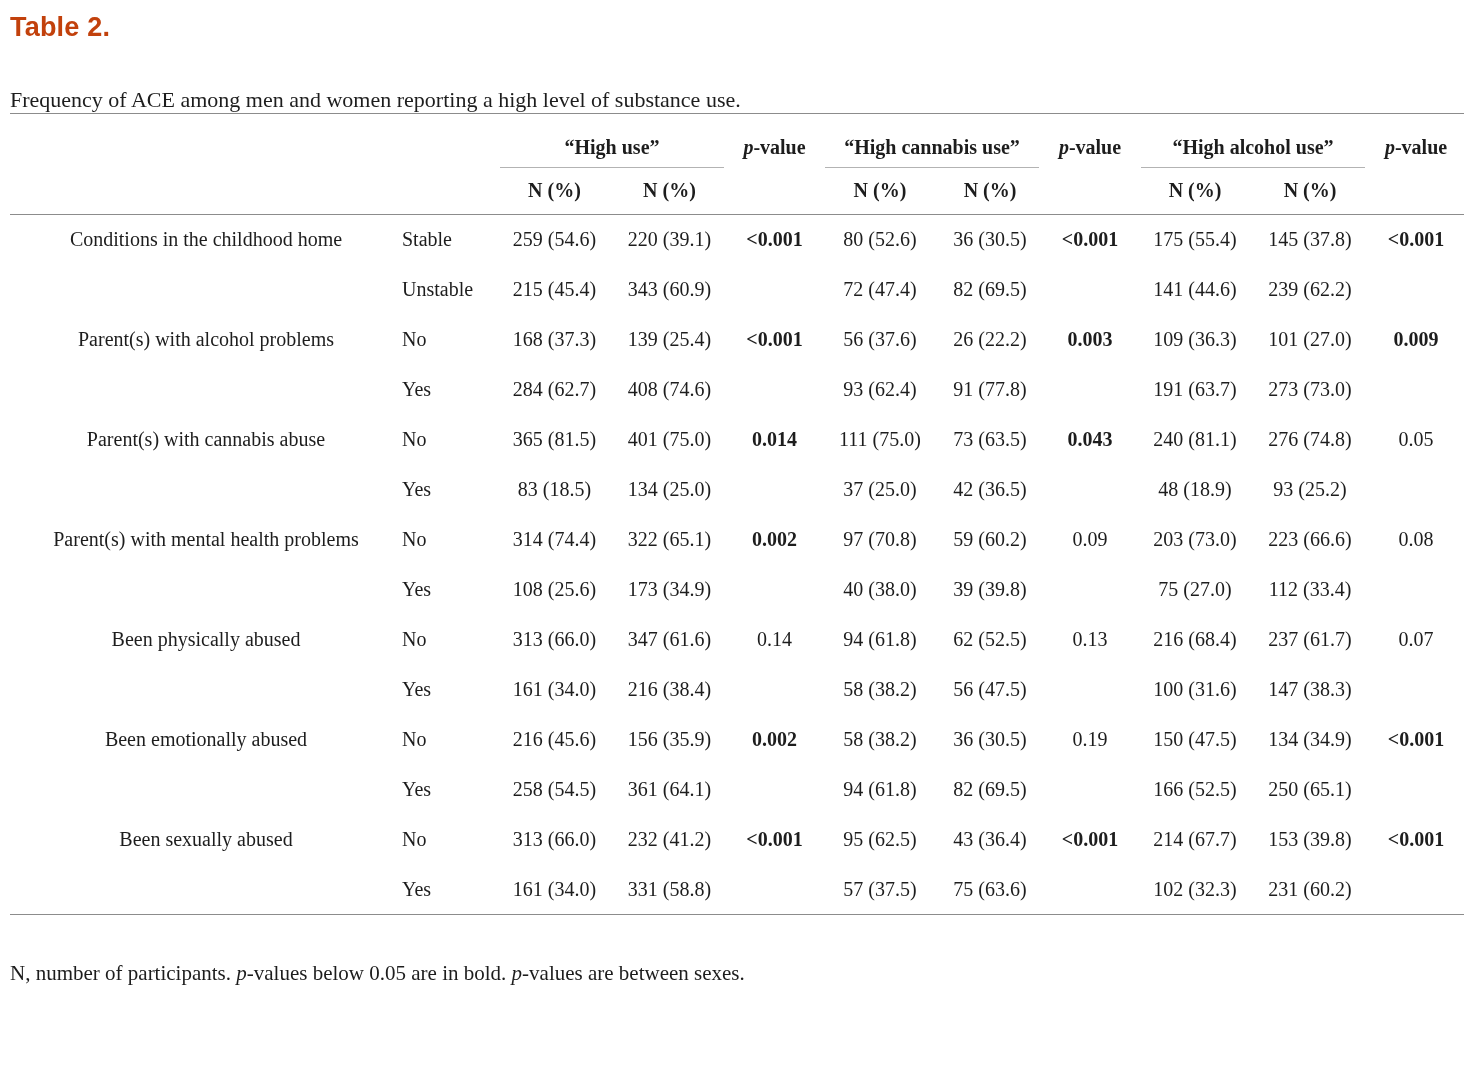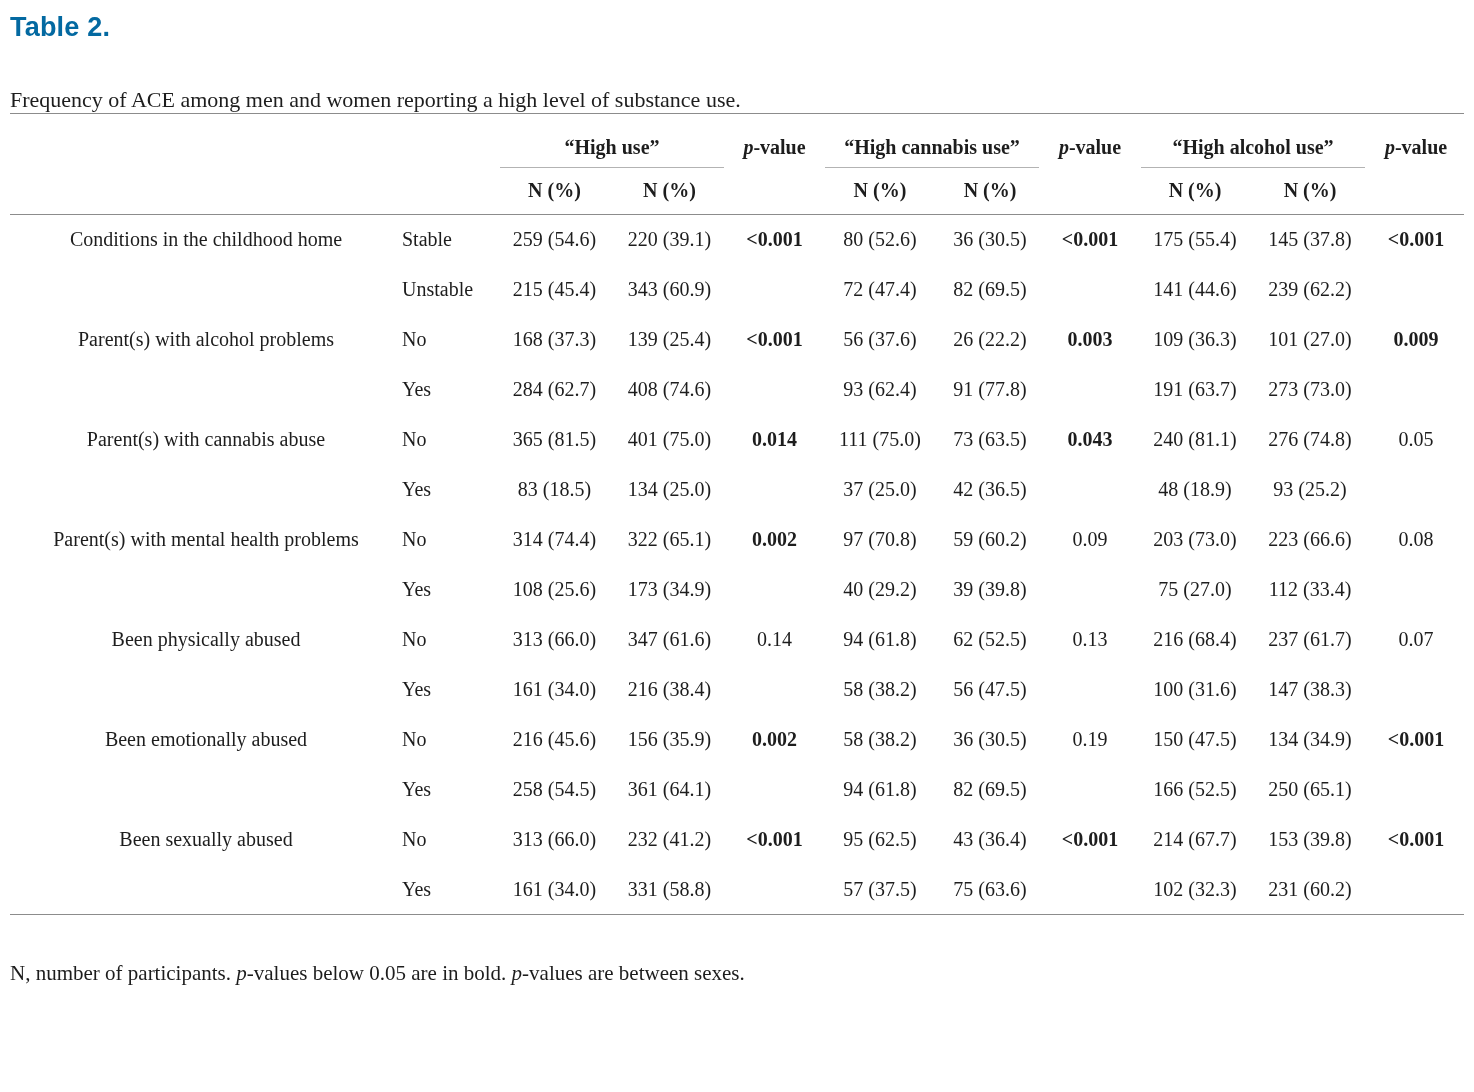--- a/index.html
+++ b/index.html
@@ -6,21 +6,21 @@
   html, body { margin: 0; padding: 0; background: #ffffff; }
   body {
     width: 1474px; height: 1092px;
     font-family: "Liberation Serif", serif;
     color: #1d1d1d;
     overflow: hidden;
   }
   .wrap { padding: 12px 10px 0 10px; }
   .title {
     font-family: "Liberation Sans", sans-serif;
-    font-size: 27px; font-weight: bold; color: #0369a1;
+    font-size: 27px; font-weight: bold; color: #c2410c;
     margin: 0; letter-spacing: 0.2px;
   }
   .caption { font-size: 22px; margin: 44px 0 0 0; }
   table.ace {
     border-collapse: collapse; table-layout: fixed;
     width: 1454px; 
     border-top: 1px solid #8c8c8c;
     border-bottom: 1px solid #8c8c8c;
     font-size: 20px;
   }
@@ -190,21 +190,21 @@
           <td class="num">203 (73.0)</td>
           <td class="num">223 (66.6)</td>
           <td class="num">0.08</td>
         </tr>
         <tr>
           <td class="c1"></td>
           <td class="c2">Yes</td>
           <td class="num">108 (25.6)</td>
           <td class="num">173 (34.9)</td>
           <td class="num"></td>
-          <td class="num">40 (29.2)</td>
+          <td class="num">40 (38.0)</td>
           <td class="num">39 (39.8)</td>
           <td class="num"></td>
           <td class="num">75 (27.0)</td>
           <td class="num">112 (33.4)</td>
           <td class="num"></td>
         </tr>
         <tr>
           <td class="c1">Been physically abused</td>
           <td class="c2">No</td>
           <td class="num">313 (66.0)</td>

